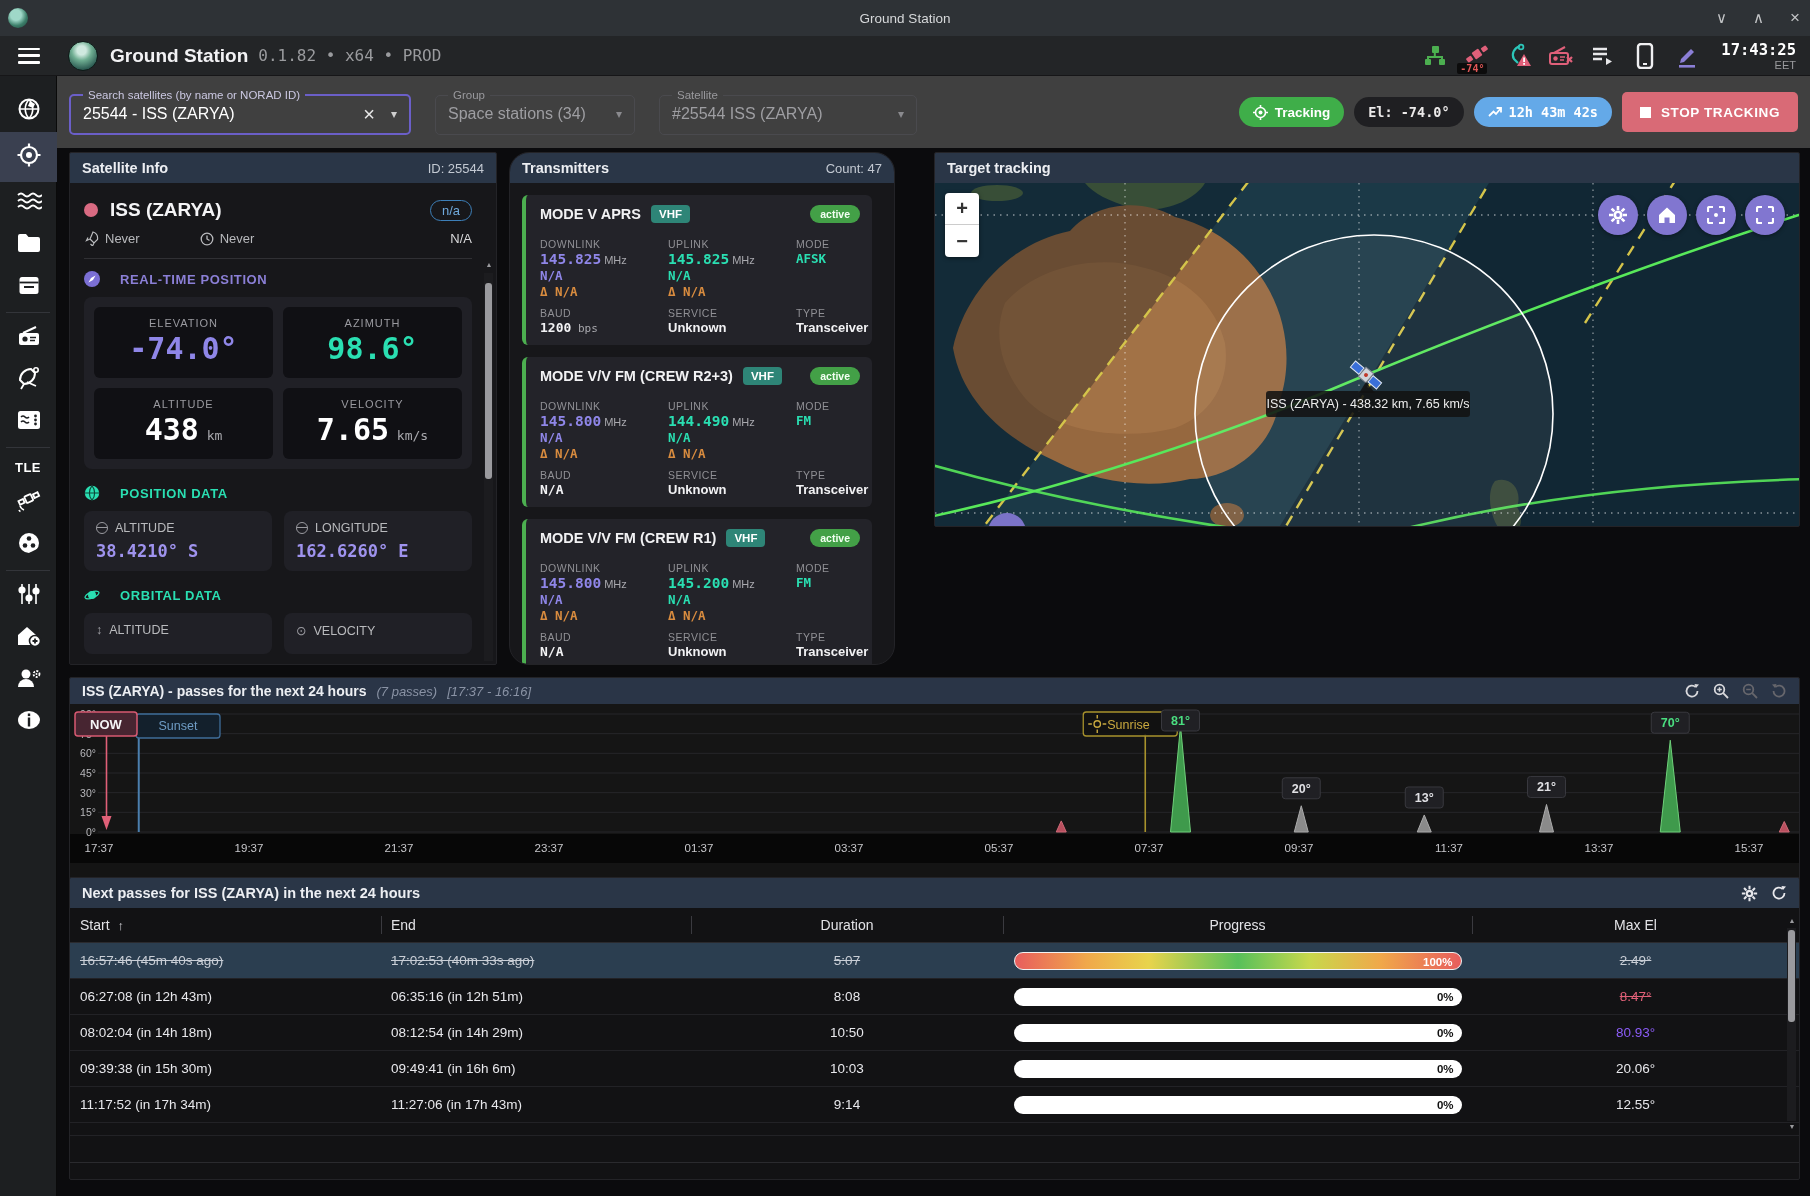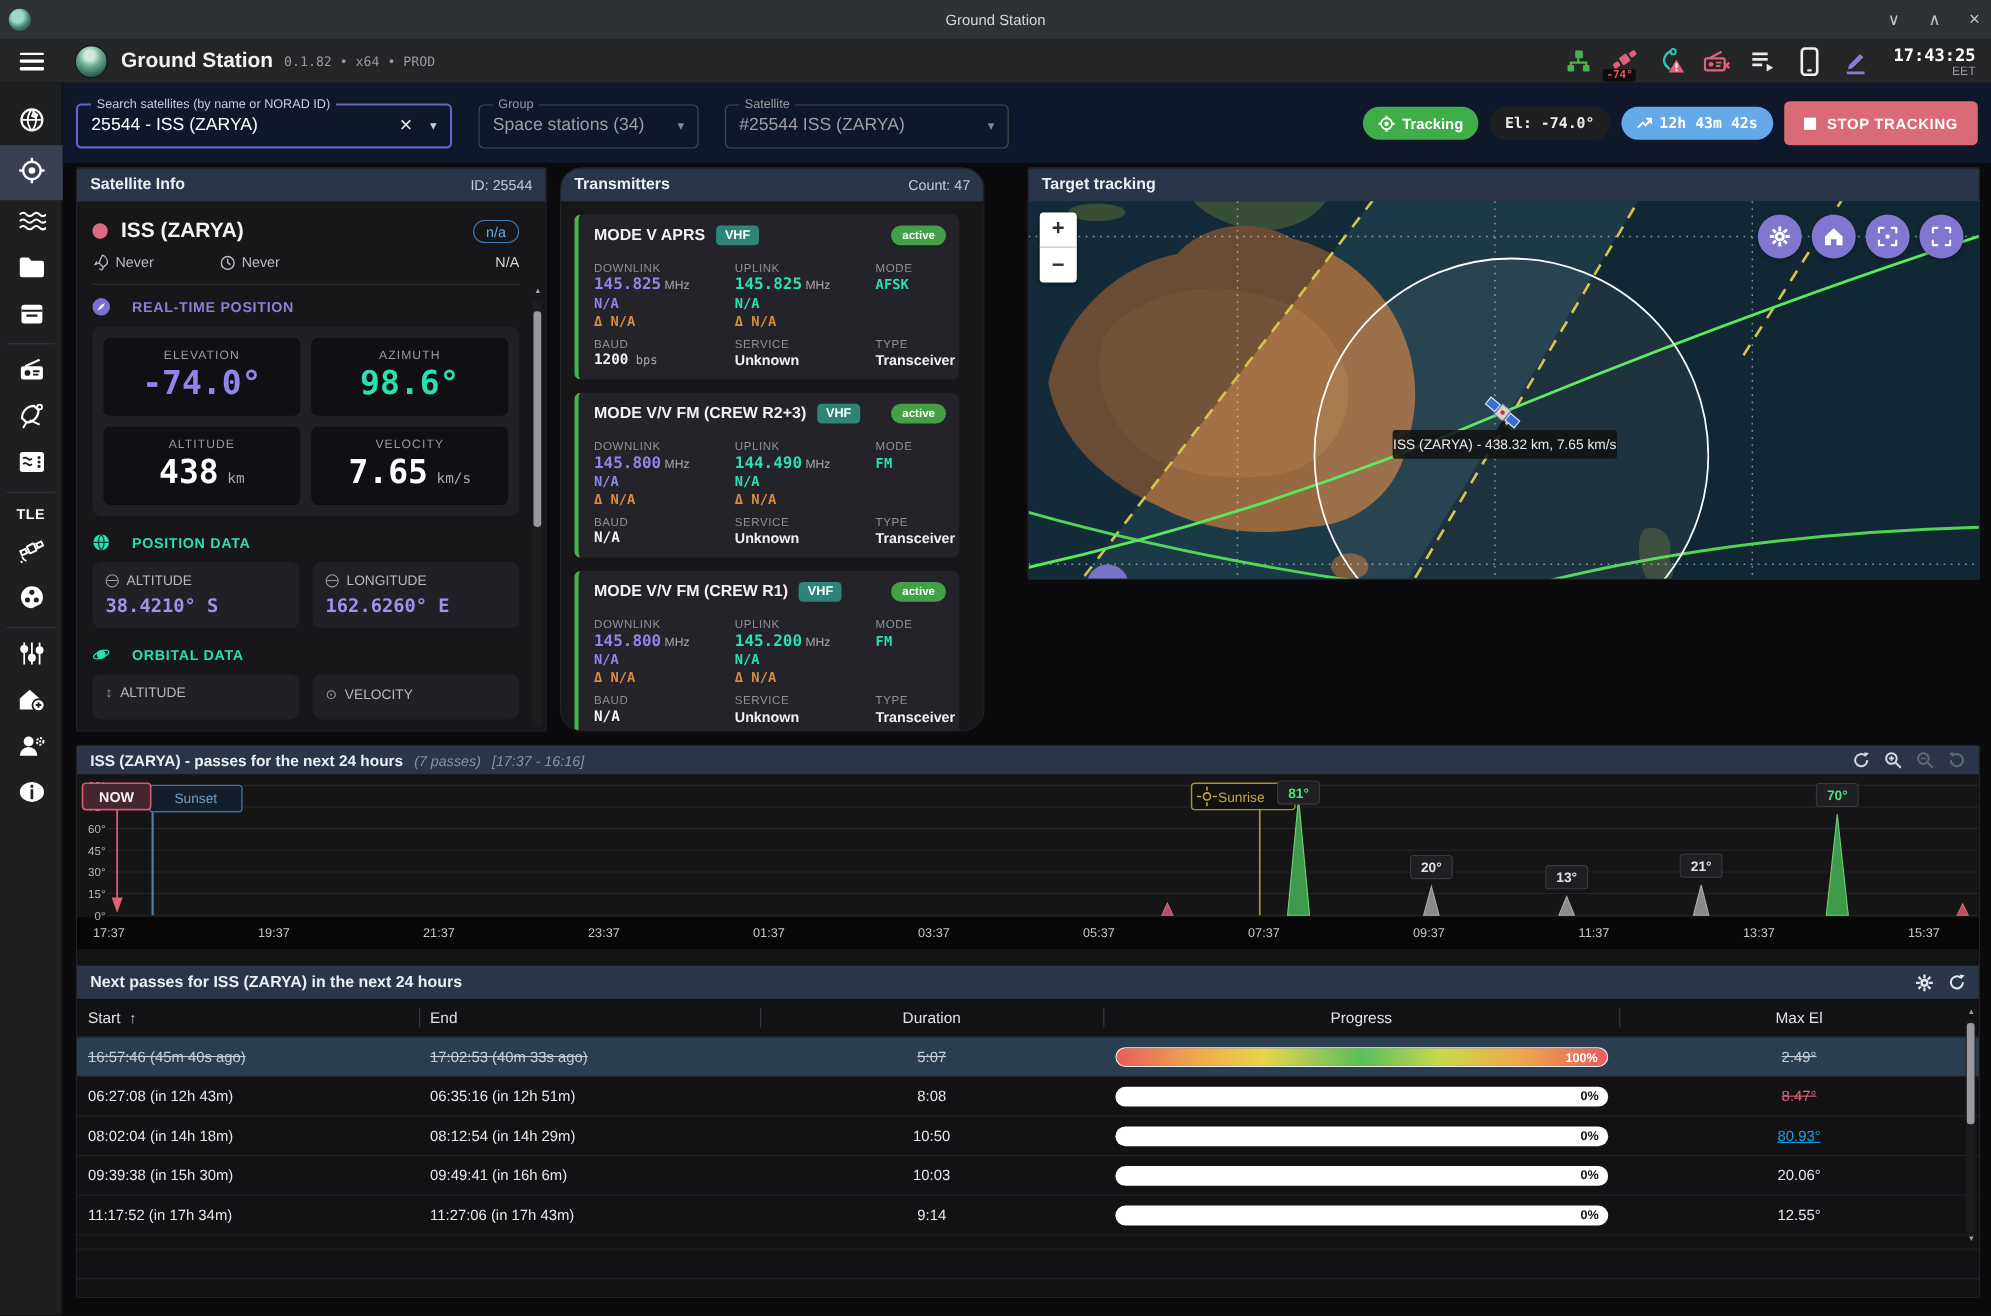--- a/index.html
+++ b/index.html
@@ -19,31 +19,31 @@
 
   
   .appheader { position:absolute; left:0; top:36px; width:1810px; height:40px; background:#232527;
                display:flex; align-items:center; border-bottom:1px solid #161618; }
   .burger { width:22px; height:16px; margin-left:18px; display:flex; flex-direction:column; justify-content:space-between; }
   .burger i { display:block; height:2.5px; background:#fff; border-radius:1px; }
   .logo { width:30px; height:30px; border-radius:50%; margin-left:28px;
           background:radial-gradient(circle at 45% 30%, #cfe9df 0 18%, #6fae92 40%, #2e5d54 75%, #16332f 100%);
           border:1px solid #0d1b18; }
   .appname { font-size:19px; font-weight:bold; color:#f2f2f4; margin-left:12px; }
-  .appmeta { font-size:12px; color:#9a9b9e; margin-left:10px; font-family:"DejaVu Sans Mono",monospace; }
+  .appmeta { font-size:16px; color:#9a9b9e; margin-left:10px; font-family:"DejaVu Sans Mono",monospace; }
   .hstatus { position:absolute; right:0; top:0; height:40px; display:flex; align-items:center; gap:14px; padding-right:14px; }
   .hicon { position:relative; width:28px; height:28px; display:flex; align-items:center; justify-content:center; }
   .elchip { position:absolute; left:-6px; bottom:-4px; background:#0c0c0c; color:#e25757; font-size:10px;
             font-weight:bold; padding:0 3px; border-radius:2px; font-family:"DejaVu Sans Mono",monospace;}
   .clockbox { text-align:right; margin-left:6px; }
   .clockbox .t { font-family:"DejaVu Sans Mono",monospace; font-weight:bold; font-size:15.5px; color:#fff; }
   .clockbox .z { font-size:11px; color:#9a9b9e; }
 
   
-  .toolbar { position:absolute; left:57px; top:76px; width:1753px; height:72px; background:#0f172a;
+  .toolbar { position:absolute; left:57px; top:76px; width:1753px; height:72px; background:#404040;
              display:flex; align-items:center; }
   fieldset { border-radius:5px; position:relative; padding:4px 12px 6px 12px; height:46px; }
   fieldset legend { font-size:11.5px; padding:0 5px; }
   .fs-search { width:342px; margin-left:12px; border:2px solid #6b5fc8; }
   .fs-search legend { color:#cbc8e2; }
   .fs-plain { border:1px solid #4a4a4e; }
   .fs-plain legend { color:#99999d; }
   .fs-group { width:200px; margin-left:24px; }
   .fs-sat { width:258px; margin-left:24px; }
   .fval { font-size:16px; color:#fff; white-space:nowrap; }
@@ -177,21 +177,21 @@
   .trow.struck .c, .trow.struck .maxel { text-decoration:line-through; color:#c9ced6; }
   .pbarwrap { display:flex; justify-content:center; }
   .pbar { position:relative; width:448px; height:18px; border-radius:9px; background:#fff; overflow:hidden; }
   .pbar .plabel { position:absolute; right:8px; top:0; height:18px; line-height:18px; font-size:11.5px;
                   font-weight:bold; color:#111; }
   .pbar.full { background:linear-gradient(90deg,#e85d5d 0%,#f0a84a 16%,#e8d44c 30%,#58c05a 50%,#c8d84c 66%,#f0a84a 82%,#e85d5d 100%);
                border:1px solid #f2f2f2; }
   .pbar.full .plabel { color:#fff; }
   .maxel { text-align:center; }
   .maxel.red { color:#e06078; text-decoration:line-through; }
-  .maxel.green { color:#0ea5e9; text-decoration:underline; }
+  .maxel.green { color:#8b5cf6; }
   .partialrow { height:13px; border-bottom:1px solid #222226; }
   .tfoot { height:48px; display:flex; align-items:center; justify-content:flex-end; gap:26px;
            border-top:1px solid #2a2a2e; font-size:13.5px; color:#d6d6da; padding-right:24px; }
   .rpp { display:flex; align-items:center; gap:8px; }
   .pgchev { color:#6a6a70; font-size:20px; }
 
   svg text { font-family:"Liberation Sans", sans-serif; }
 </style>
 </head>
 <body>

